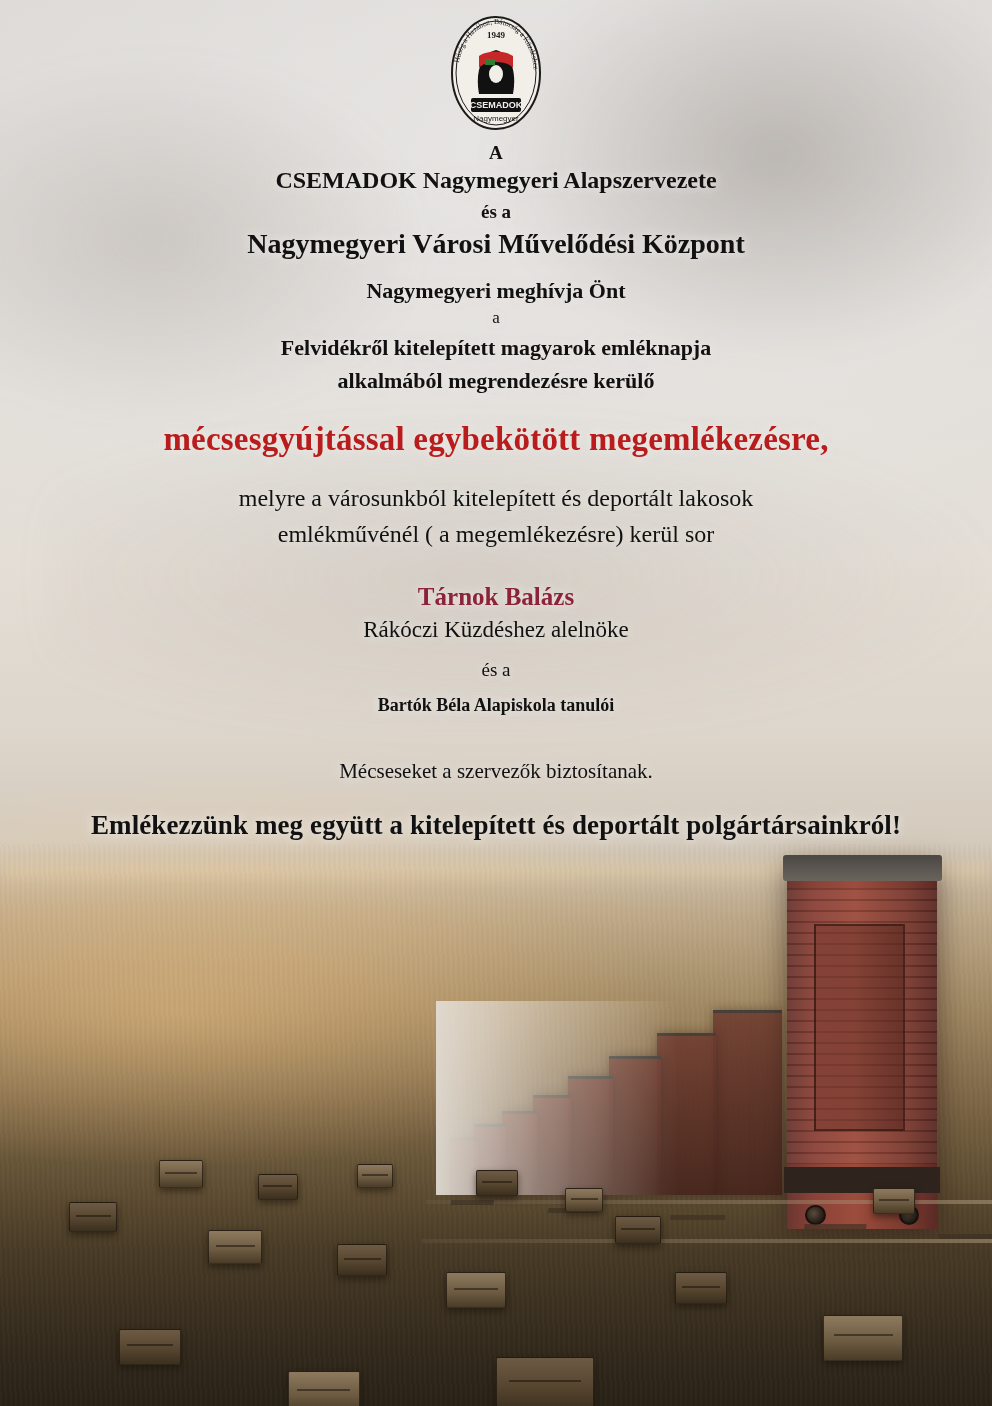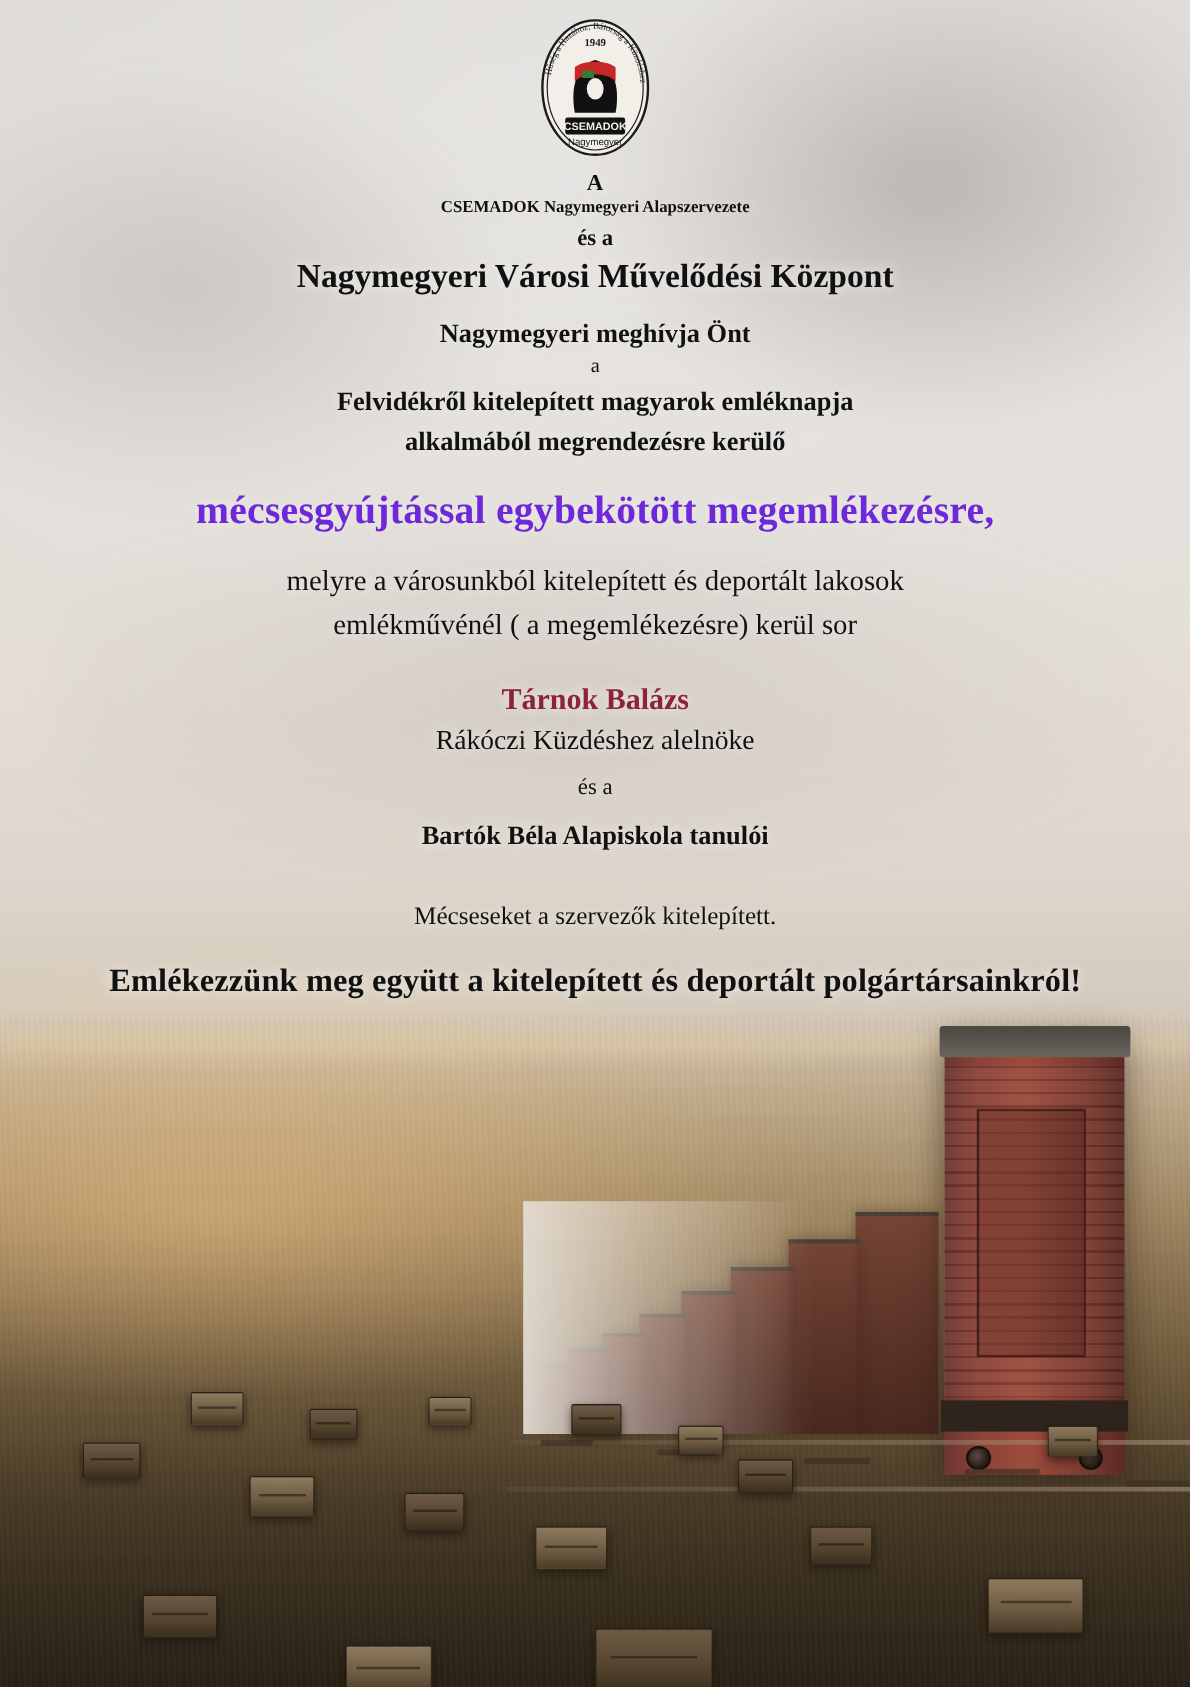--- a/index.html
+++ b/index.html
@@ -252,48 +252,48 @@
     left: 0; right: 0;
     top: 140px;
     text-align: center;
     color: #111;
   }
   .line {
     margin: 0;
     line-height: 1.32;
   }
   .l-a       { font-size: 19px; font-weight: bold; letter-spacing: .2px; }
-  .org       { font-size: 14px; font-weight: bold; }
+  .org       { font-size: 24px; font-weight: bold; }
   .es-a-1    { font-size: 19px; font-weight: bold; margin-top: 2px; }
   .org2      { font-size: 28px; font-weight: bold; margin-top: 2px; }
   .invite    { font-size: 22px; font-weight: bold; margin-top: 13px; }
   .tiny-a    { font-size: 17px; margin-top: 2px; }
   .memday    { font-size: 22px; font-weight: bold; margin-top: 4px; }
   .occasion  { font-size: 22px; font-weight: bold; margin-top: 4px; }
 
   .headline {
     font-size: 33px;
     font-weight: bold;
-    color: #6d28d9;
+    color: #b91c1c;
     margin-top: 23px;
     letter-spacing: .2px;
   }
   .detail {
     font-size: 24px;
     margin-top: 18px;
     line-height: 1.52;
   }
   .detail .d2 { display: block; }
   .detail .d3 { display: block; }
 
   .perf-title { font-size: 26px; margin-top: 28px; }
   .perf-name  { font-size: 25px; font-weight: bold; color: #8c2338; margin-top: 27px; }
   .perf-role  { font-size: 23px; margin-top: 2px; }
   .perf-and   { font-size: 19px; margin-top: 12px; }
-  .perf-name2 { font-size: 22px; font-weight: bold; margin-top: 12px; }
+  .perf-name2 { font-size: 18px; font-weight: bold; margin-top: 12px; }
 
   .note   { font-size: 21px; margin-top: 40px; }
   .closing{ font-size: 27px; font-weight: bold; margin-top: 22px; letter-spacing: .1px; }
 
   .text-halo {
     text-shadow: 0 0 10px rgba(238,235,231,0.9), 0 0 18px rgba(238,235,231,0.75);
   }
 </style>
 </head>
 <body>
@@ -393,17 +393,17 @@
     <div class="detail text-halo">
       <span class="d1">melyre a városunkból kitelepített és deportált lakosok</span>
       <span class="d2">emlékművénél ( a megemlékezésre) kerül sor</span>
     </div>
 
     <p class="line perf-name text-halo">Tárnok Balázs</p>
     <p class="line perf-role text-halo">Rákóczi Küzdéshez alelnöke</p>
     <p class="line perf-and text-halo">és a</p>
     <p class="line perf-name2 text-halo">Bartók Béla Alapiskola tanulói</p>
 
-    <p class="line note text-halo">Mécseseket a szervezők kitelepített.</p>
+    <p class="line note text-halo">Mécseseket a szervezők biztosítanak.</p>
     <p class="line closing text-halo">Emlékezzünk meg  együtt a kitelepített és deportált polgártársainkról!</p>
   </div>
 
 </div>
 
 </body></html>

